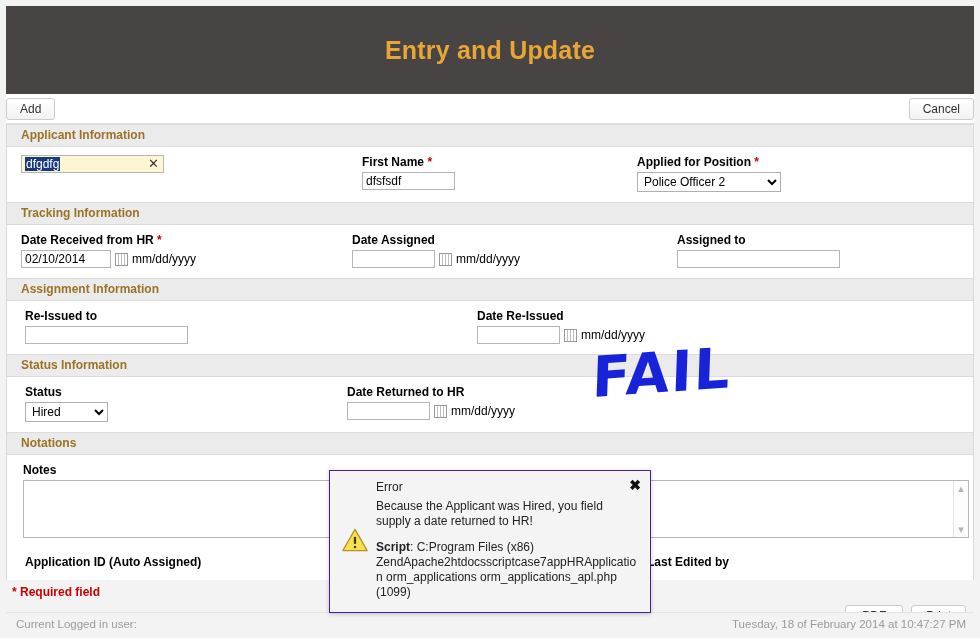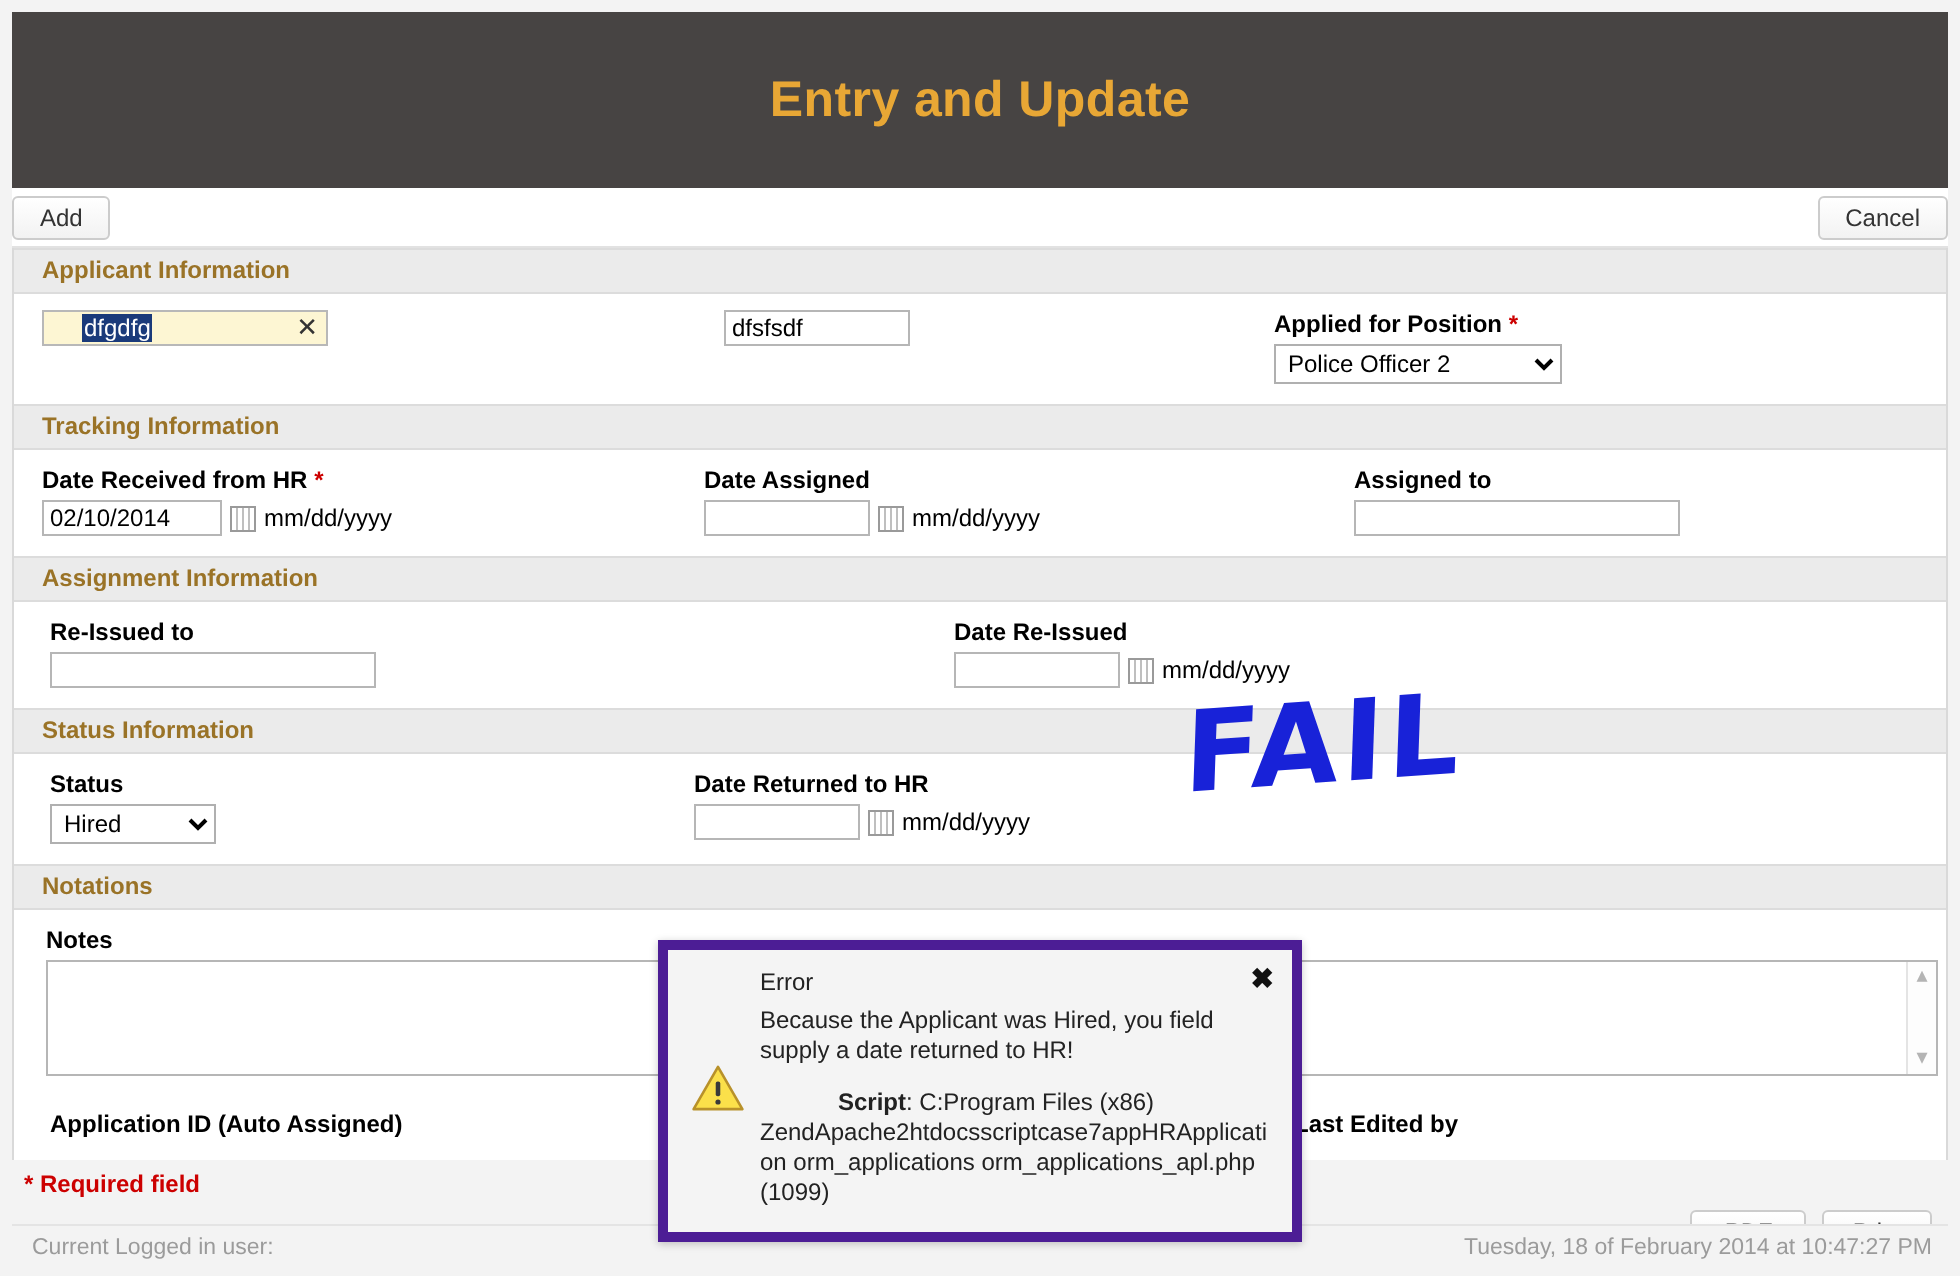--- a/index.html
+++ b/index.html
@@ -115,21 +115,21 @@
     background: #fdf6d3;
     border: 1px solid #b8b8b8;
   }
   .autofill-wrap {
     position: relative;
     display: inline-block;
     vertical-align: middle;
   }
   .sel-text {
     position: absolute;
-    left: 20px;
+    left: 4px;
     top: 2px;
     background: #1a3a7a;
     color: #ffffff;
     font-size: 12px;
     line-height: 14px;
     padding: 0 1px;
     pointer-events: none;
   }
   .clear-x {
     position: absolute;
@@ -250,21 +250,21 @@
     user-select: none;
   }
 
   
   .error-dialog {
     position: absolute;
     left: 329px;
     top: 470px;
     width: 322px;
     background: #f4f4f4;
-    border: 5px solid #4c1d95;
+    border: 1px solid #4c1d95;
     box-shadow: 0 1px 4px rgba(0,0,0,0.22);
     box-sizing: border-box;
     padding: 9px 10px 12px 10px;
     display: flex;
     gap: 8px;
   }
   .warn-icon {
     width: 26px;
     height: 26px;
     flex: 0 0 26px;
@@ -282,21 +282,21 @@
     color: #222;
     line-height: 15px;
   }
   .err-script {
     font-size: 12px;
     color: #222;
     line-height: 15px;
     margin-top: 11px;
     word-break: break-word;
   }
-  .err-script b { font-weight: bold; margin-left: 39px; }
+  .err-script b { font-weight: bold; }
   .err-close {
     position: absolute;
     right: 9px;
     top: 8px;
     font-size: 14px;
     font-weight: bold;
     color: #111;
     cursor: pointer;
     line-height: 12px;
   }
@@ -320,20 +320,24 @@
     <div class="section-head">Applicant Information</div>
     <div class="row">
       <div class="field" style="width:355px; padding-left:14px; box-sizing:border-box;">
         <div class="autofill-wrap">
           <input class="txt autofill" style="width: 143px;">
           <span class="sel-text">dfgdfg</span>
           <span class="clear-x">✕</span>
         </div>
       </div>
       <div class="field" style="width:275px;">
+        <div class="field-label">
+          <span>First Name</span>
+          <span class="req">*</span>
+        </div>
         <input class="txt" style="width: 93px;" value="dfsfsdf">
       </div>
       <div class="field" style="flex:1;">
         <div class="field-label">
           <span>Applied for Position</span>
           <span class="req">*</span>
         </div>
         <select class="dd" style="width:144px;">
           <option>Police Officer 2</option>
         </select>

